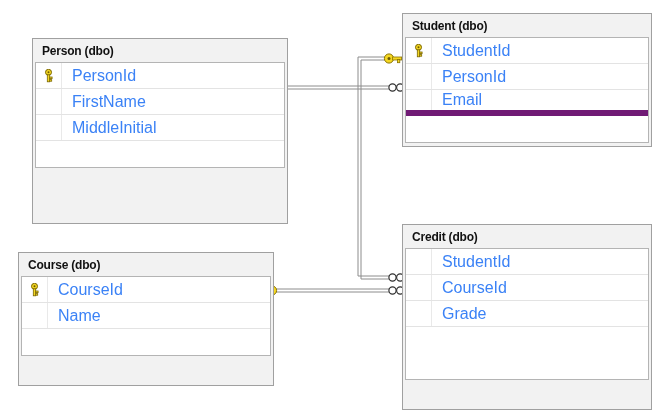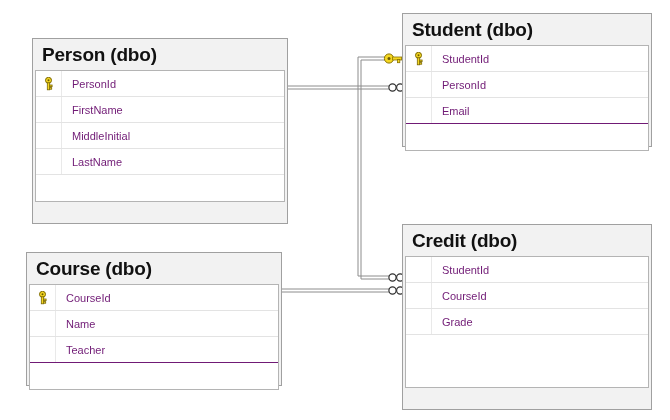--- a/index.html
+++ b/index.html
@@ -30,56 +30,56 @@
   
   .entity {
     position: absolute;
     z-index: 2;
     background: #f2f2f2;
     border: 1px solid #a0a0a0;
     box-sizing: border-box;
     padding: 2px;
   }
   .entity-header {
-    font-size: 19px;
+    font-size: 12px;
     font-weight: bold;
     color: #111111;
     padding: 3px 2px 4px 7px;
     letter-spacing: -0.2px;
     background: #f2f2f2;
     white-space: nowrap;
   }
   .entity-body {
     background: #ffffff;
     border: 1px solid #b4b4b4;
     box-sizing: border-box;
   }
   .field-row {
     display: flex;
     align-items: center;
     height: 26px;
     border-bottom: 1px solid #e3e3e3;
     box-sizing: border-box;
   }
   .field-row.last-field {
-    border-bottom: 1px solid #701a75;
+    border-bottom: 6px solid #701a75;
   }
   .field-gutter {
     width: 26px;
     min-width: 26px;
     height: 100%;
     border-right: 1px solid #e9e9e9;
     display: flex;
     align-items: center;
     justify-content: center;
     box-sizing: border-box;
   }
   .field-name {
-    font-size: 11px;
-    color: #701a75;
+    font-size: 16px;
+    color: #3b82f6;
     padding-left: 10px;
     white-space: nowrap;
   }
   .filler-row {
     height: 26px;
     border-bottom: none;
   }
   .filler-row.tall {
     height: 52px;
   }
@@ -162,24 +162,20 @@
             <div class="field-name">PersonId</div>
           </div>
           <div class="field-row">
             <div class="field-gutter"></div>
             <div class="field-name">FirstName</div>
           </div>
           <div class="field-row">
             <div class="field-gutter"></div>
             <div class="field-name">MiddleInitial</div>
           </div>
-          <div class="field-row">
-            <div class="field-gutter"></div>
-            <div class="field-name">LastName</div>
-          </div>
           <div class="filler-row"></div>
         </div>
       </div>
       <div class="entity" style="left: 402px; top: 13px; width: 250px; height: 134px;">
         <div class="entity-header">Student (dbo)</div>
         <div class="entity-body">
           <div class="field-row">
             <div class="field-gutter">
               <svg class="pk-key" viewBox="0 0 11 14">
                 <circle cx="5.5" cy="3.3" r="3.0" fill="#f5d722" stroke="#7a6700" stroke-width="1"></circle>
@@ -195,43 +191,39 @@
             <div class="field-gutter"></div>
             <div class="field-name">PersonId</div>
           </div>
           <div class="field-row last-field">
             <div class="field-gutter"></div>
             <div class="field-name">Email</div>
           </div>
           <div class="filler-row"></div>
         </div>
       </div>
-      <div class="entity" style="left: 18px; top: 252px; width: 256px; height: 134px; margin-left: 8px;">
+      <div class="entity" style="left: 18px; top: 252px; width: 256px; height: 134px;">
         <div class="entity-header">Course (dbo)</div>
         <div class="entity-body">
           <div class="field-row">
             <div class="field-gutter">
               <svg class="pk-key" viewBox="0 0 11 14">
                 <circle cx="5.5" cy="3.3" r="3.0" fill="#f5d722" stroke="#7a6700" stroke-width="1"></circle>
                 <circle cx="5.5" cy="3.3" r="1.0" fill="#6b5a00"></circle>
                 <rect x="4.3" y="5.8" width="2.4" height="7.0" fill="#f5d722" stroke="#7a6700" stroke-width="0.8"></rect>
                 <rect x="6.7" y="8.0" width="2.4" height="1.6" fill="#f5d722" stroke="#7a6700" stroke-width="0.8"></rect>
                 <rect x="6.7" y="10.6" width="2.0" height="1.6" fill="#f5d722" stroke="#7a6700" stroke-width="0.8"></rect>
               </svg>
             </div>
             <div class="field-name">CourseId</div>
           </div>
           <div class="field-row">
             <div class="field-gutter"></div>
             <div class="field-name">Name</div>
           </div>
-          <div class="field-row last-field">
-            <div class="field-gutter"></div>
-            <div class="field-name">Teacher</div>
-          </div>
           <div class="filler-row"></div>
         </div>
       </div>
       <div class="entity" style="left: 402px; top: 224px; width: 250px; height: 186px;">
         <div class="entity-header">Credit (dbo)</div>
         <div class="entity-body">
           <div class="field-row">
             <div class="field-gutter"></div>
             <div class="field-name">StudentId</div>
           </div>

